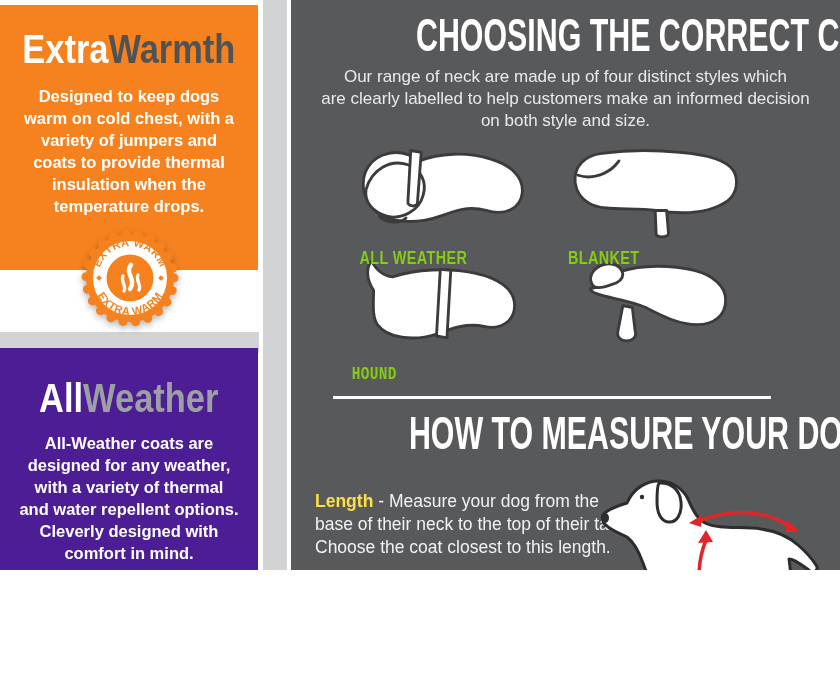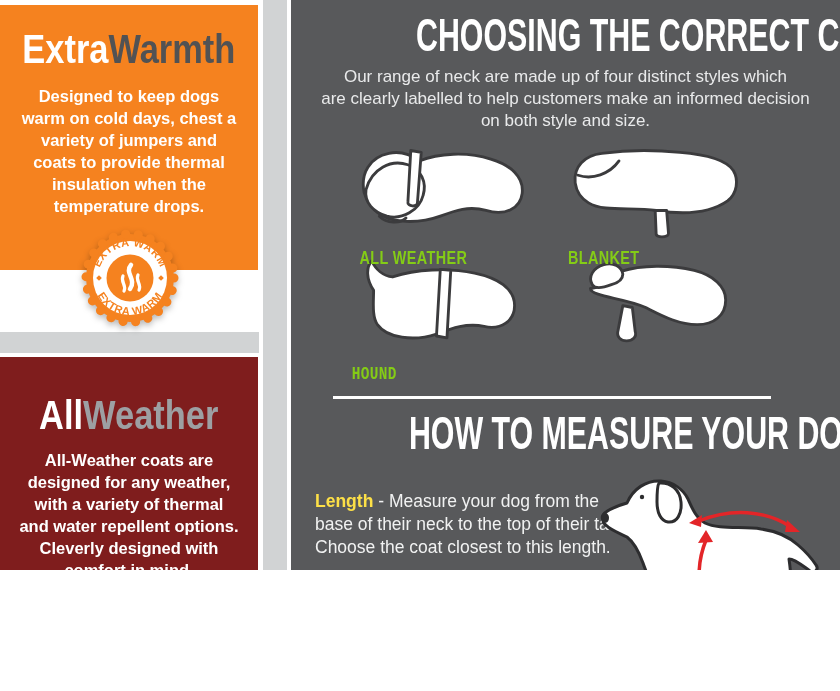--- a/index.html
+++ b/index.html
@@ -5,21 +5,21 @@
   html,body{margin:0;padding:0;background:#ffffff;font-family:"Liberation Sans",sans-serif;}
   #page{position:relative;width:840px;height:570px;background:#ffffff;overflow:hidden;}
 
   
   .gutter{position:absolute;left:263px;top:0;width:24px;height:691px;background:#D1D3D4;}
   .gray-band{position:absolute;left:0;top:332px;width:259px;height:21px;background:#D1D3D4;}
 
   
   .panel{position:absolute;left:0;width:258px;box-sizing:border-box;text-align:center;}
   .panel.orange{top:5px;height:265px;background:#F5821F;padding-top:24px;}
-  .panel.blue{top:357px;height:276px;background:#7f1d1d;padding-top:38px;}
+  .panel.blue{top:348px;height:276px;background:#4c1d95;padding-top:30px;}
   .panel-title{font-weight:bold;font-size:41px;line-height:1;white-space:nowrap;}
   .panel-title .cond{display:inline-block;transform:scaleX(0.84);transform-origin:center;}
   .tp{color:#ffffff;}
   .ts-orange{color:#515254;}
   .ts-blue{color:#9DA0A3;}
   .panel-desc{margin:16px auto 0;color:#ffffff;font-weight:bold;font-size:16.5px;line-height:1.33;white-space:pre-line;width:240px;}
   .panel.blue .panel-desc{margin-top:14px;}
 
   
   .badge{position:absolute;filter:drop-shadow(0 3px 3px rgba(0,0,0,0.28));}
@@ -62,21 +62,21 @@
 <body>
 
 <div id="page">
 
   <div class="gutter"></div>
   <div class="gray-band"></div>
 
   <div class="panel orange">
     <div class="panel-title"><span class="cond"><span class="tp">Extra</span><span class="ts-orange">Warmth</span></span></div>
     <div class="panel-desc pre">Designed to keep dogs
-warm on cold days, chest a
+warm on cold chest, with a
 variety of jumpers and
 coats to provide thermal
 insulation when the
 temperature drops.</div>
   </div>
 
   <div class="panel blue">
     <div class="panel-title"><span class="cond"><span class="tp">All</span><span class="ts-blue">Weather</span></span></div>
     <div class="panel-desc pre">All-Weather coats are
 designed for any weather,

